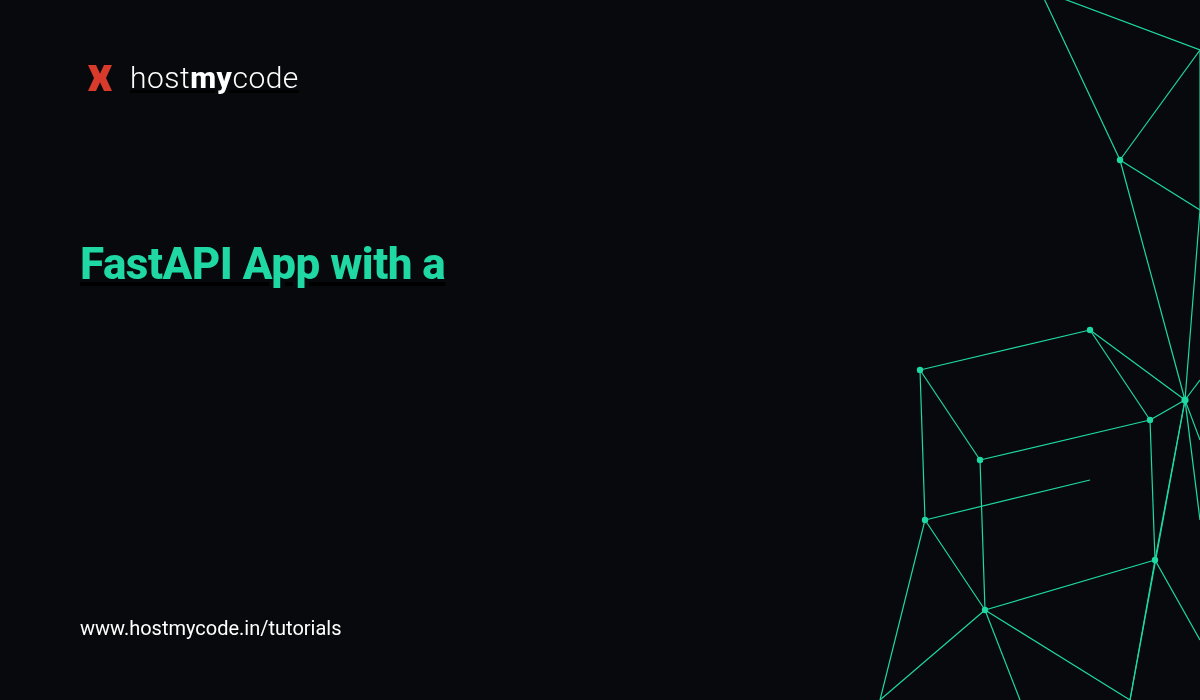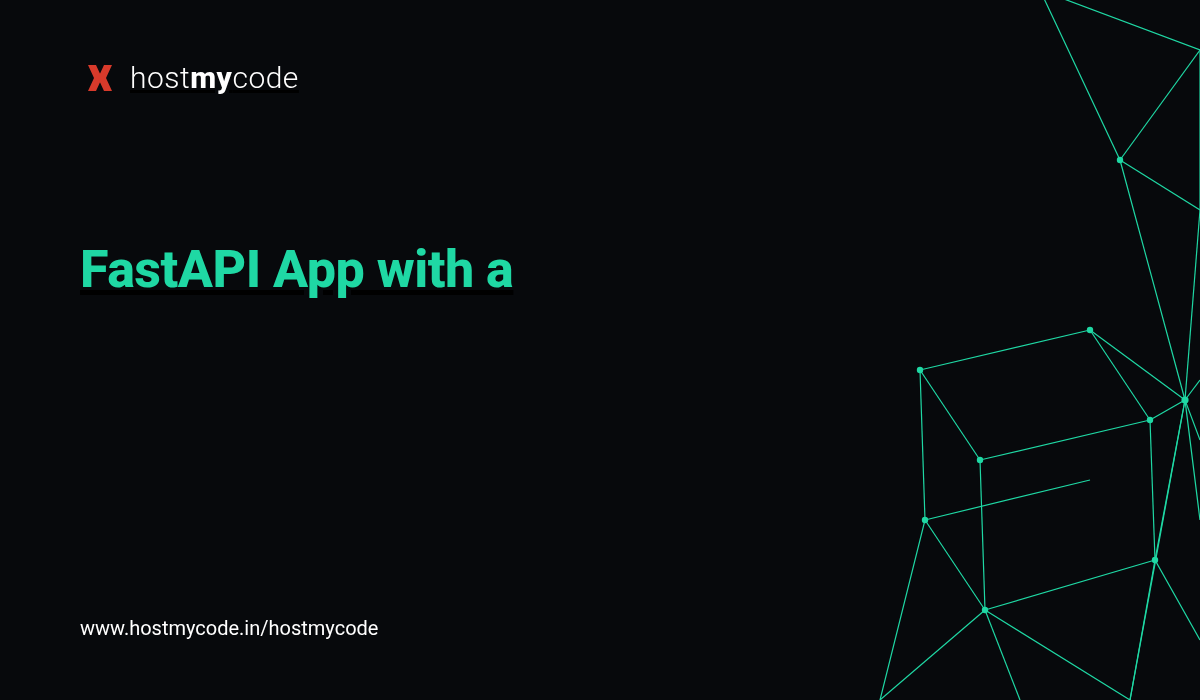--- a/index.html
+++ b/index.html
@@ -25,21 +25,21 @@
   .logo-text {
     color: #ffffff;
     font-size: 30px;
     letter-spacing: 0.5px;
     font-weight: 300;
   }
   .logo-text .bold { font-weight: 800; }
   .headline {
     margin-top: 140px;
     color: #1fd8a4;
-    font-size: 52px;
+    font-size: 44px;
     font-weight: 800;
     line-height: 1.35;
     letter-spacing: -0.5px;
   }
   .url {
     position: absolute;
     left: 80px;
     bottom: 60px;
     color: #ffffff;
     font-size: 20px;
@@ -69,21 +69,21 @@
     </span>
     <span class="logo-text">
       <span>host</span><span class="bold">my</span><span>code</span>
     </span>
   </div>
 
   <h1 class="headline">
     <span>FastAPI App with a</span><br>
   </h1>
 
-  <div class="url">www.hostmycode.in/hostmycode</div>
+  <div class="url">www.hostmycode.in/tutorials</div>
 
   <div class="geometry">
     <svg width="520" height="700" viewBox="0 0 520 700">
       <g stroke="#1fd8a4" stroke-width="1.2" fill="none">
 
         <line x1="360" y1="-10" x2="520" y2="50"></line>
         <line x1="360" y1="-10" x2="440" y2="160"></line>
         <line x1="440" y1="160" x2="520" y2="50"></line>
         <line x1="440" y1="160" x2="520" y2="210"></line>
         <line x1="520" y1="50" x2="520" y2="210"></line>

